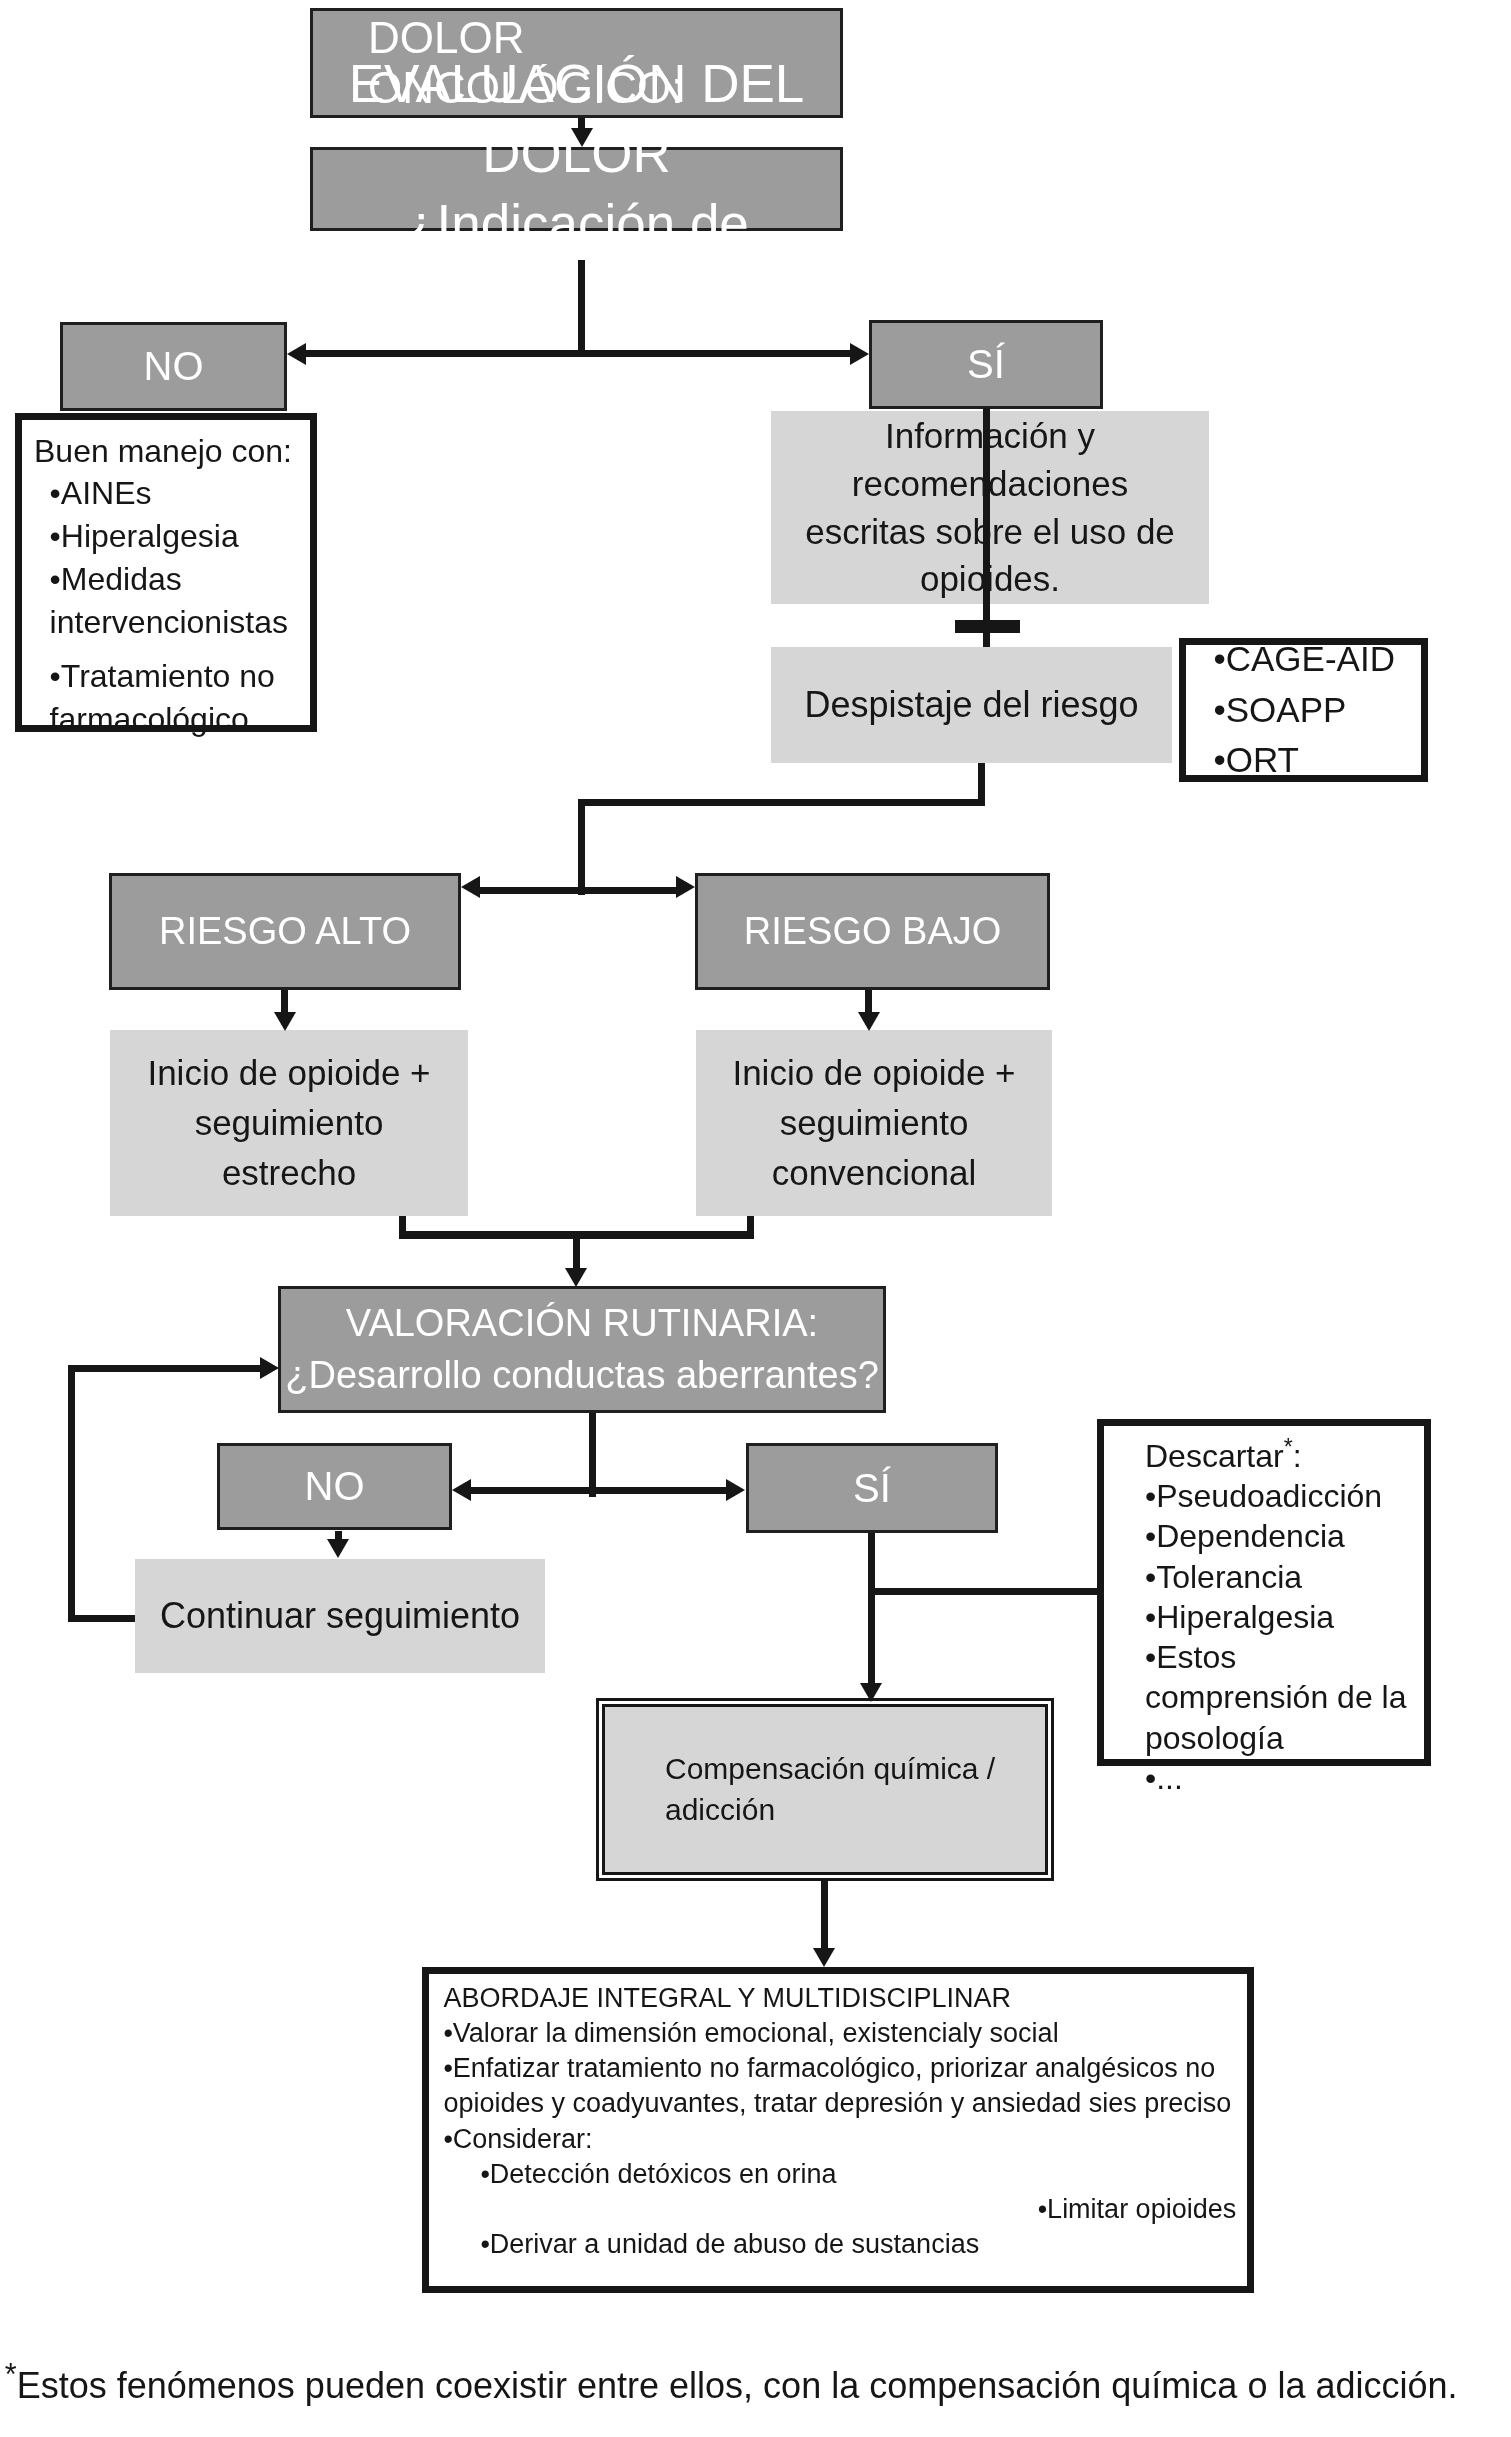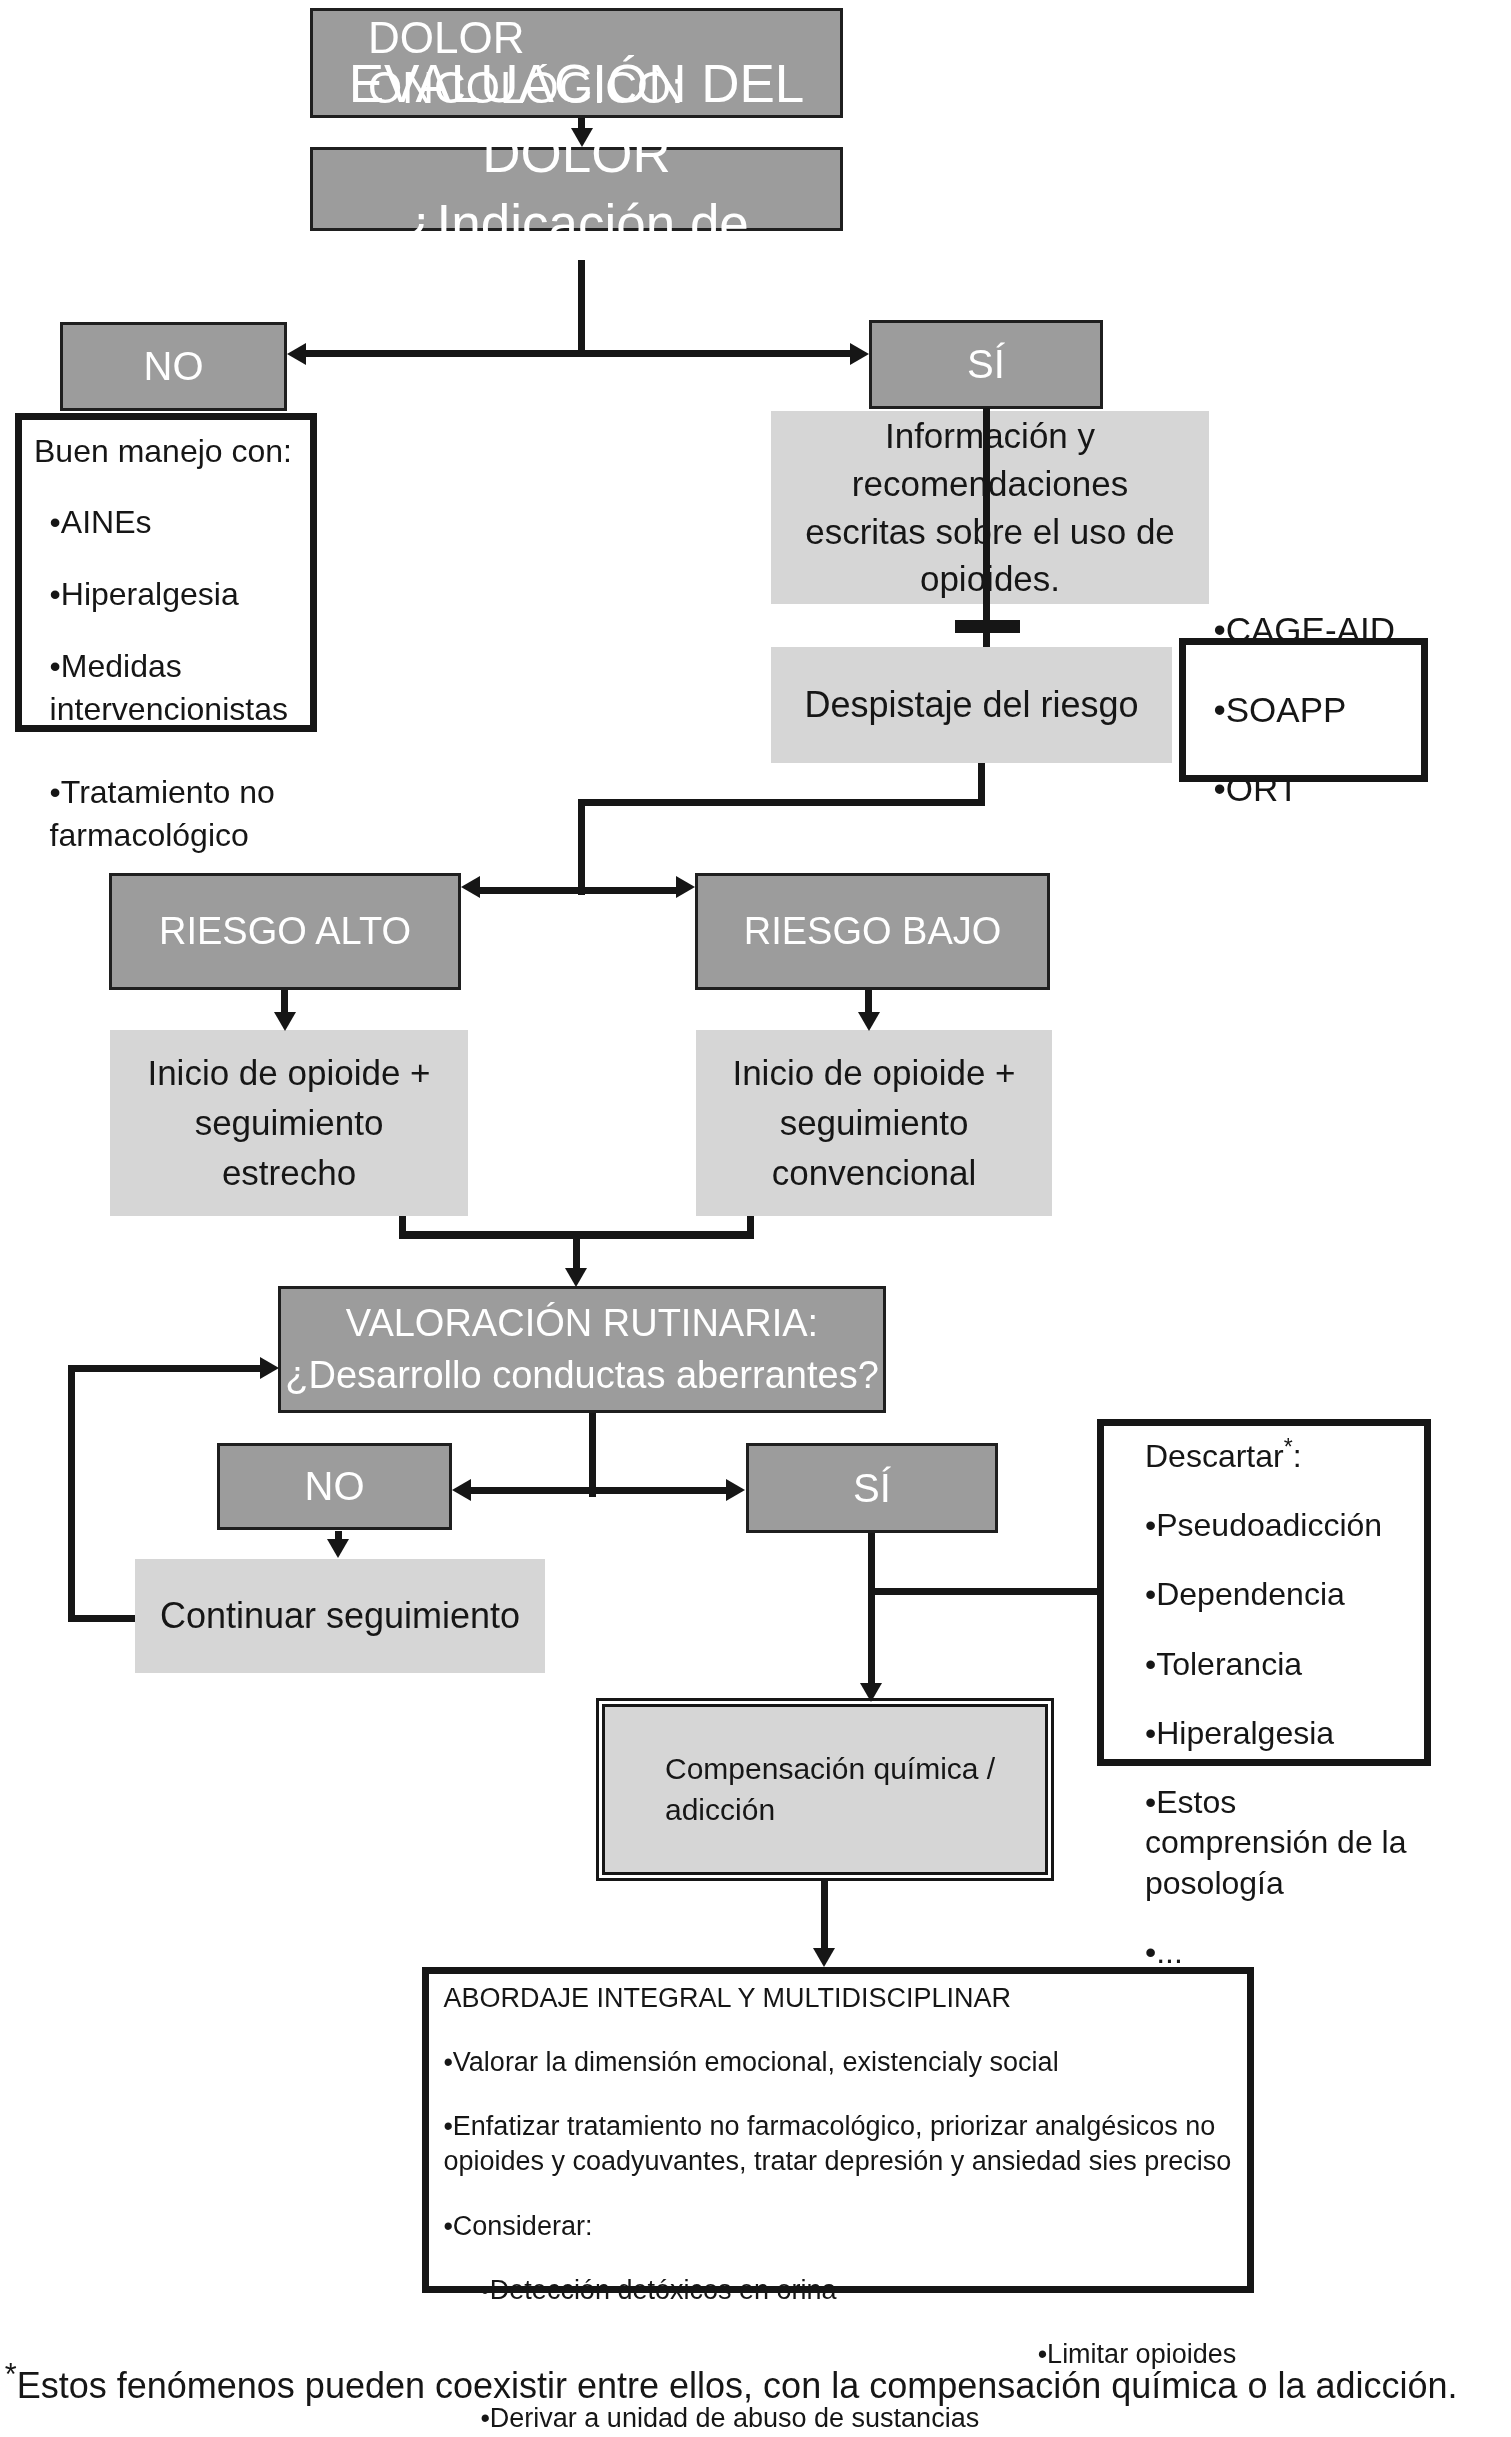--- a/index.html
+++ b/index.html
@@ -1,21 +1,21 @@
 <!DOCTYPE html>
 <html style="font-size:9.6px"><head>
 <meta charset="utf-8">
 <style>
   html,body{margin:0;padding:0;background:#ffffff;}
   .canvas{position:relative;width:1511px;height:2438px;background:#ffffff;
           font-family:"Liberation Sans", sans-serif;color:#161616;overflow:hidden;}
   .box{position:absolute;box-sizing:border-box;display:flex;flex-direction:column;justify-content:center;}
   .dark{background:#9c9c9c;border:3.6px solid #1f1f1f;color:#ffffff;text-align:center;}
   .light{background:#d6d6d6;color:#161616;text-align:center;}
-  .framed{background:#ffffff;border:7.2px solid #161616;color:#161616;justify-content:flex-start;text-align:left;gap:29px;}
+  .framed{background:#ffffff;border:7.2px solid #161616;color:#161616;justify-content:flex-start;text-align:left;}
   .ln{position:absolute;background:#161616;}
   .ar{position:absolute;width:0;height:0;border-style:solid;}
   .ar.d{border-width:19px 11.4px 0 11.4px;border-color:#161616 transparent transparent transparent;}
   .ar.l{border-width:11.4px 19px 11.4px 0;border-color:transparent #161616 transparent transparent;}
   .ar.r{border-width:11.4px 0 11.4px 19px;border-color:transparent transparent transparent #161616;}
   .tl{white-space:normal;}
   sup{font-size:72%;vertical-align:super;line-height:0;}
 </style>
 </head>
 <body>

